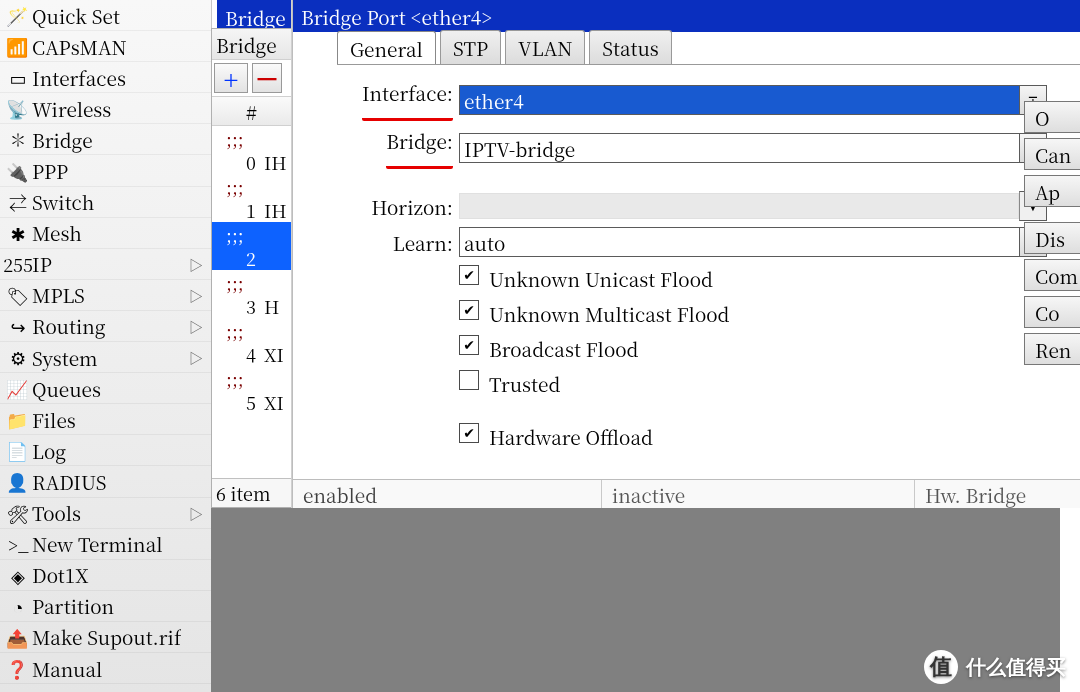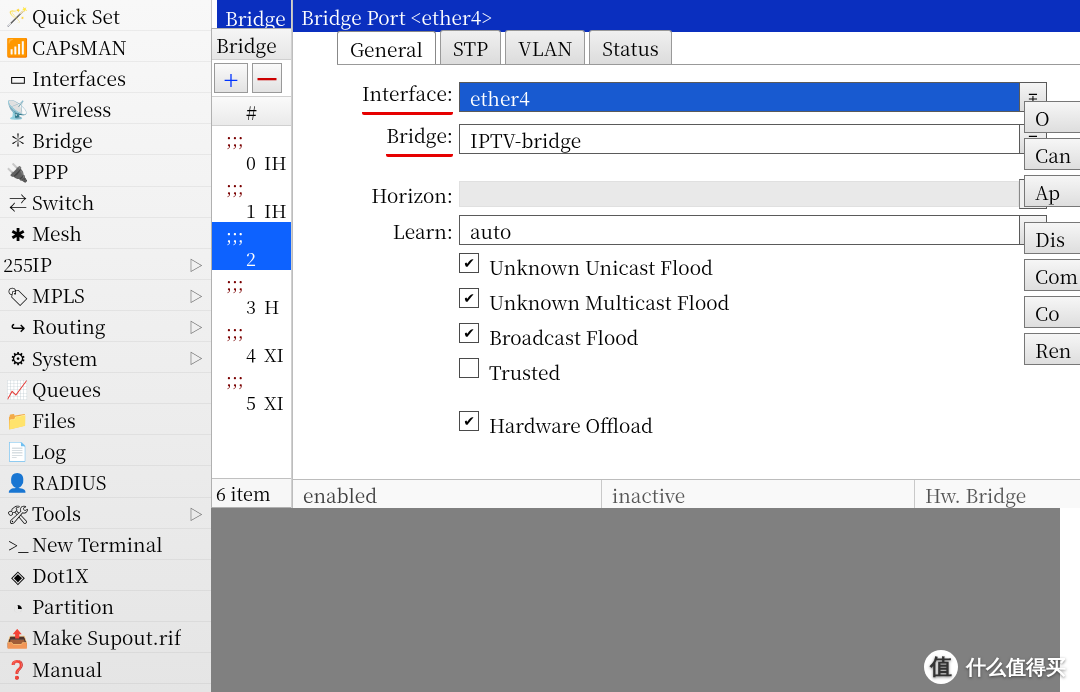--- a/index.html
+++ b/index.html
@@ -44,23 +44,23 @@
   .dialog{position:absolute;left:292px;top:0;width:788px;height:508px;background:#fff;border-left:1px solid #bdbdbd;box-shadow:-1px 0 0 #d0d0d0;}
   .dlg-title{height:28px;background:var(--winblue);color:#fff;padding:2px 8px;font-size:19px;display:flex;align-items:center;}
   .dlg-body{position:absolute;top:28px;left:0;right:0;bottom:28px;margin-left:36px;}
   .tabs{position:absolute;left:8px;top:6px;height:30px;display:flex;align-items:flex-end;}
   .tab{border:1px solid #999;border-bottom:none;padding:3px 12px;margin-right:4px;font-size:19px;background:linear-gradient(#f0f0f0,#dcdcdc);border-radius:3px 3px 0 0;cursor:pointer;}
   .tab.active{background:#fff;border-color:#888;position:relative;top:1px;}
   .tab-panel{position:absolute;left:8px;right:0;top:36px;bottom:0;border-top:1px solid #999;}
   .form{position:absolute;left:0;top:8px;width:710px;}
   .frow{display:flex;align-items:center;margin:6px 0;}
   .flabel{width:116px;text-align:right;padding-right:6px;font-size:19px;}
-  .redline{border-bottom:3px solid #e60000;border-radius:2px;display:inline-block;padding-bottom:6px;}
+  .redline{border-bottom:3px solid #e60000;border-radius:2px;display:inline-block;padding-bottom:12px;}
   .fctl{flex:1;display:flex;align-items:center;gap:0;}
-  .combo{flex:1;height:28px;border:1px solid #5a5a5a;background:#fff;display:flex;align-items:center;padding:0 10px;font-size:19px;position:relative;}
+  .combo{flex:1;height:28px;border:1px solid #5a5a5a;background:#fff;display:flex;align-items:center;padding:0 4px;font-size:19px;position:relative;}
   .combo.selfield{background:var(--sel);color:#fff;}
   .dropbtn{width:26px;height:28px;border:1px solid #5a5a5a;border-left:none;background:linear-gradient(#f5f5f5,#dcdcdc);display:flex;align-items:center;justify-content:center;cursor:pointer;font-family:var(--sans);font-size:13px;}
   .horizon{flex:1;height:24px;background:#e9e9e9;border:1px solid #e0e0e0;}
   .checks{margin-left:122px;}
   .chkrow{display:flex;align-items:flex-start;margin:8px 0;font-size:19px;}
   .chk{width:18px;height:18px;border:1px solid #4a4a4a;margin-right:10px;display:flex;align-items:center;justify-content:center;font-family:var(--sans);font-size:14px;color:#000;background:#fff;}
   .chk.on::after{content:"✔";}
   .side-buttons{position:absolute;right:-1px;top:36px;width:58px;display:flex;flex-direction:column;}
   .sbtn{height:30px;margin-bottom:5px;border:1px solid #777;background:linear-gradient(#f6f6f6,#dedede);display:flex;align-items:center;justify-content:flex-start;padding-left:10px;font-size:19px;cursor:pointer;white-space:nowrap;overflow:hidden;}
   .sbtn + .sbtn.gap{margin-top:10px;}

